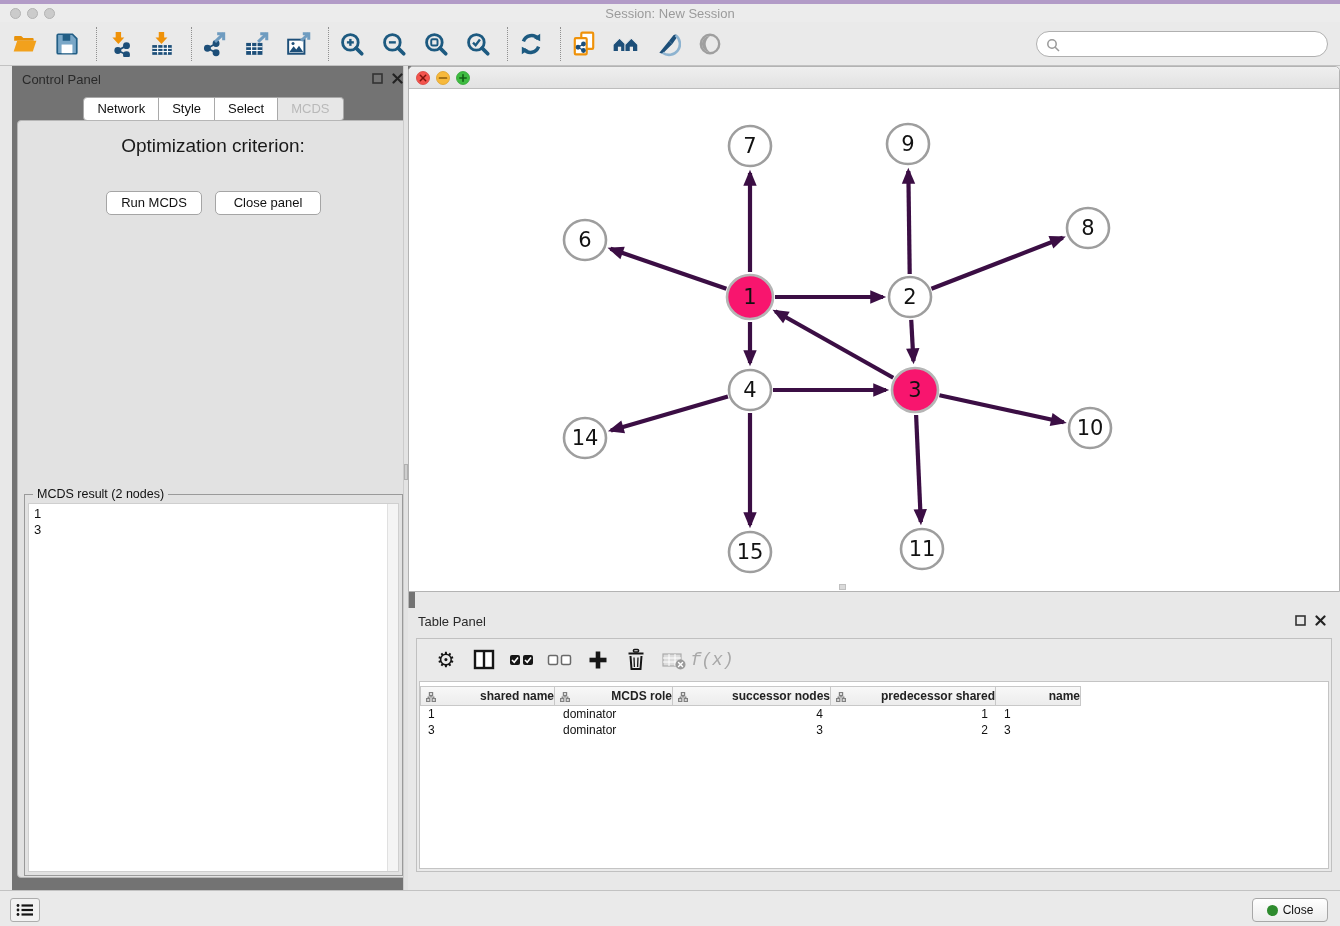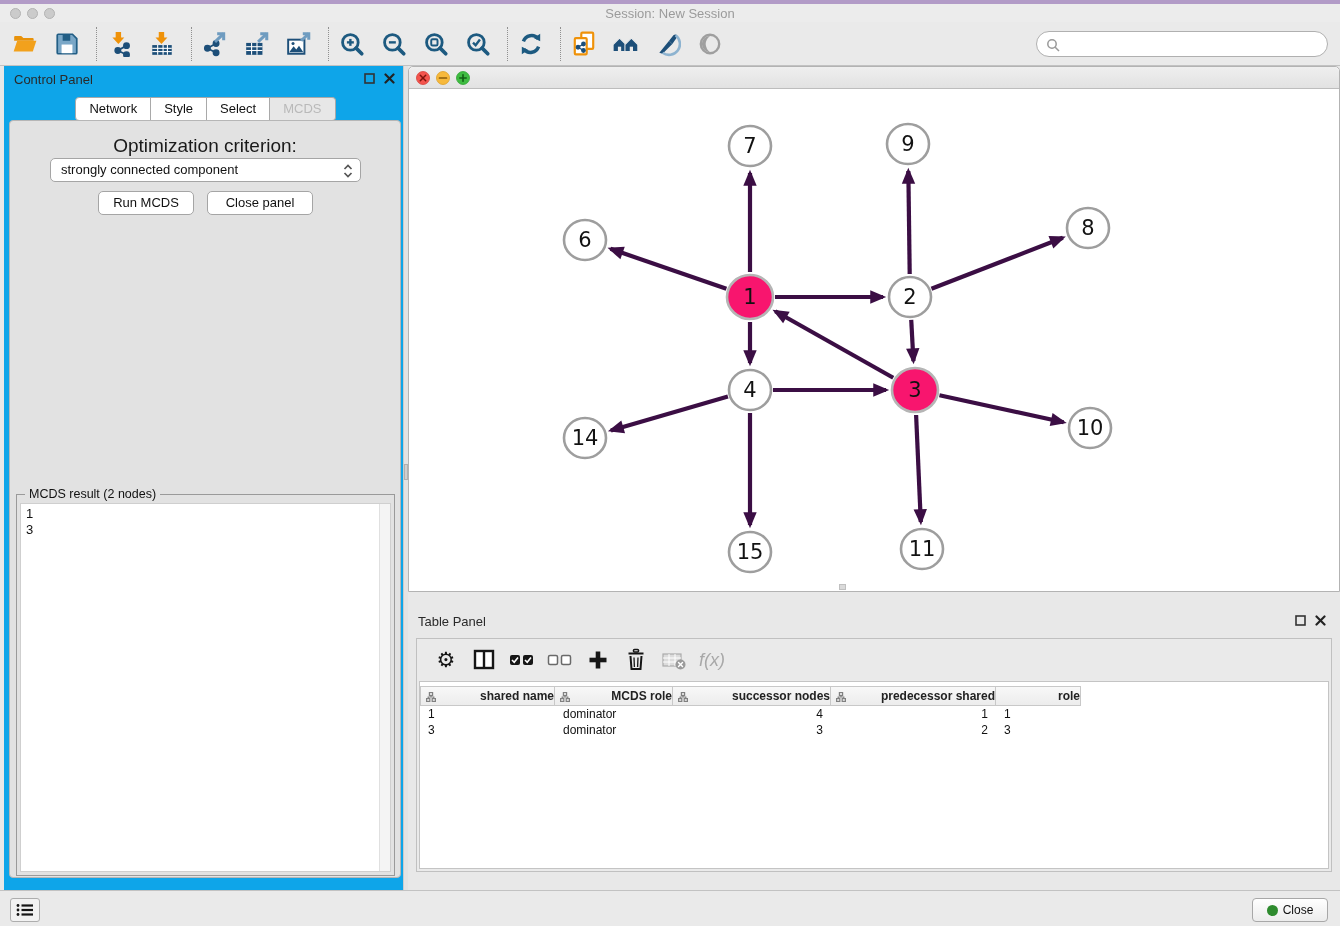--- a/index.html
+++ b/index.html
@@ -14,21 +14,21 @@
   #app-title { position:absolute; left:0; right:0; top:2px; text-align:center; font-size:13px; color:#9b9b9b; }
 
   #toolbar { position:absolute; left:0; top:22px; width:1340px; height:44px; background:#eaeaea; border-bottom:1px solid #c2c2c2; display:flex; align-items:center; padding-left:10px; }
   .tbtn { width:30px; height:32px; display:flex; align-items:center; justify-content:center; margin-right:12px; }
   .tsep { width:0; height:34px; border-left:1px dotted #909090; margin:0 8px 0 2px; }
   #search-box { position:absolute; right:12px; top:9px; width:292px; height:26px; background:#fff; border:1px solid #b0b0b0; border-radius:13px; }
   #search-box svg { position:absolute; left:9px; top:6px; }
   #search-box input { position:absolute; left:28px; top:2px; right:8px; height:20px; border:none; outline:none; font-size:13px; background:transparent; }
 
   
-  #control-panel { position:absolute; left:4px; top:66px; width:403px; height:824px; background:#0ea5e9; }
+  #control-panel { position:absolute; left:12px; top:66px; width:403px; height:824px; background:#737373; }
   .panel-head { position:absolute; left:10px; top:6px; font-size:13px; color:#2a2a2a; }
   .win-icons { position:absolute; top:7px; display:flex; gap:9px; }
   #control-panel .win-icons { right:12px; }
   .cp-tabs { position:absolute; left:0; right:0; top:31px; display:flex; justify-content:center; }
   .tab { background:#fff; border:1px solid #a9a9a9; border-left:none; padding:3px 13px 4px; font-size:13px; color:#111; }
   .tab:first-child { border-left:1px solid #a9a9a9; border-radius:4px 0 0 4px; }
   .tab:last-child { border-radius:0 4px 4px 0; }
   .tab.active { background:#e7e7e7; color:#b9b9b9; }
   #cp-body { position:absolute; left:5px; top:54px; width:392px; height:758px; background:#e2e2e2; border:1px solid #b6b6b6; border-radius:4px; }
   #opt-label { position:absolute; left:0; right:0; top:14px; text-align:center; font-size:19px; color:#1a1a1a; }
@@ -73,21 +73,21 @@
   #tp-tabs { position:absolute; left:0; right:0; top:270px; display:flex; justify-content:center; }
   #tp-tabs .tab.active { background:#dedede; color:#c6c6c6; }
 
   
   #statusbar { position:absolute; left:0; top:890px; width:1340px; height:36px; background:#eaeaea; border-top:1px solid #c2c2c2; }
   #levels-btn { position:absolute; left:10px; top:7px; width:30px; height:24px; background:#f2f2f2; border:1px solid #adadad; border-radius:3px; display:flex; align-items:center; justify-content:center; }
   #memory-btn { position:absolute; right:12px; top:7px; width:76px; height:24px; background:linear-gradient(#ffffff,#ececec); border:1px solid #a8a8a8; border-radius:4px; display:flex; align-items:center; justify-content:center; gap:5px; font-size:12px; color:#111; }
   #memory-btn .dot { width:11px; height:11px; border-radius:50%; background:#2e8b2e; }
 
   .gear-glyph { font-family:"DejaVu Sans", sans-serif; font-size:21px; color:#161616; line-height:24px; }
-  .fx-glyph { font-family:Liberation Sans, sans-serif; font-style:italic; font-size:18px; color:#a8a8a8; }
+  .fx-glyph { font-family:Liberation Mono, monospace; font-style:italic; font-size:18px; color:#a8a8a8; }
 </style>
 </head>
 <body>
 
 <div id="app">
 
   <div id="top-strip"></div>
 
   <div id="titlebar">
     <div class="traffic">
@@ -279,27 +279,20 @@
         </svg>
     </div>
     <div class="cp-tabs">
       <div class="tab">Network</div>
       <div class="tab">Style</div>
       <div class="tab">Select</div>
       <div class="tab active">MCDS</div>
     </div>
     <div id="cp-body">
       <div id="opt-label">Optimization criterion:</div>
-      <div id="criterion-select">
-        <span>strongly connected component</span>
-        <svg width="10" height="16" viewBox="0 0 10 16">
-          <path d="M1.5,6 L5,2.5 L8.5,6" fill="none" stroke="#555" stroke-width="1.7"></path>
-          <path d="M1.5,10 L5,13.5 L8.5,10" fill="none" stroke="#555" stroke-width="1.7"></path>
-        </svg>
-      </div>
       <div class="cp-btn" id="run-btn">Run MCDS</div>
       <div class="cp-btn" id="close-btn">Close panel</div>
       <div id="result-group">
         <div id="result-legend">MCDS result (2 nodes)</div>
         <div id="result-area">
           <div class="result-line">1</div>
           <div class="result-line">3</div>
           <div id="result-scroll"></div>
         </div>
       </div>
@@ -523,21 +516,21 @@
                 <g stroke="#808080" stroke-width="1.2" fill="none">
                   <rect x="3.4" y="0.6" width="3.2" height="2.8"></rect>
                   <rect x="0.6" y="6.6" width="3.2" height="2.8"></rect>
                   <rect x="6.2" y="6.6" width="3.2" height="2.8"></rect>
                   <path d="M5,3.4 V5 M2.2,6.6 V5 H7.8 V6.6"></path>
                 </g>
               </svg>
             <span>predecessor shared</span>
           </div>
           <div class="hcell" style="width:85px">
-            <span>role</span>
+            <span>name</span>
           </div>
         </div>
         <div class="trow" style="top:24px">
           <div class="tcell al" style="width:135px">1</div>
           <div class="tcell al" style="width:118px">dominator</div>
           <div class="tcell ar" style="width:158px">4</div>
           <div class="tcell ar" style="width:165px">1</div>
           <div class="tcell al" style="width:85px">1</div>
         </div>
         <div class="trow" style="top:40px">

